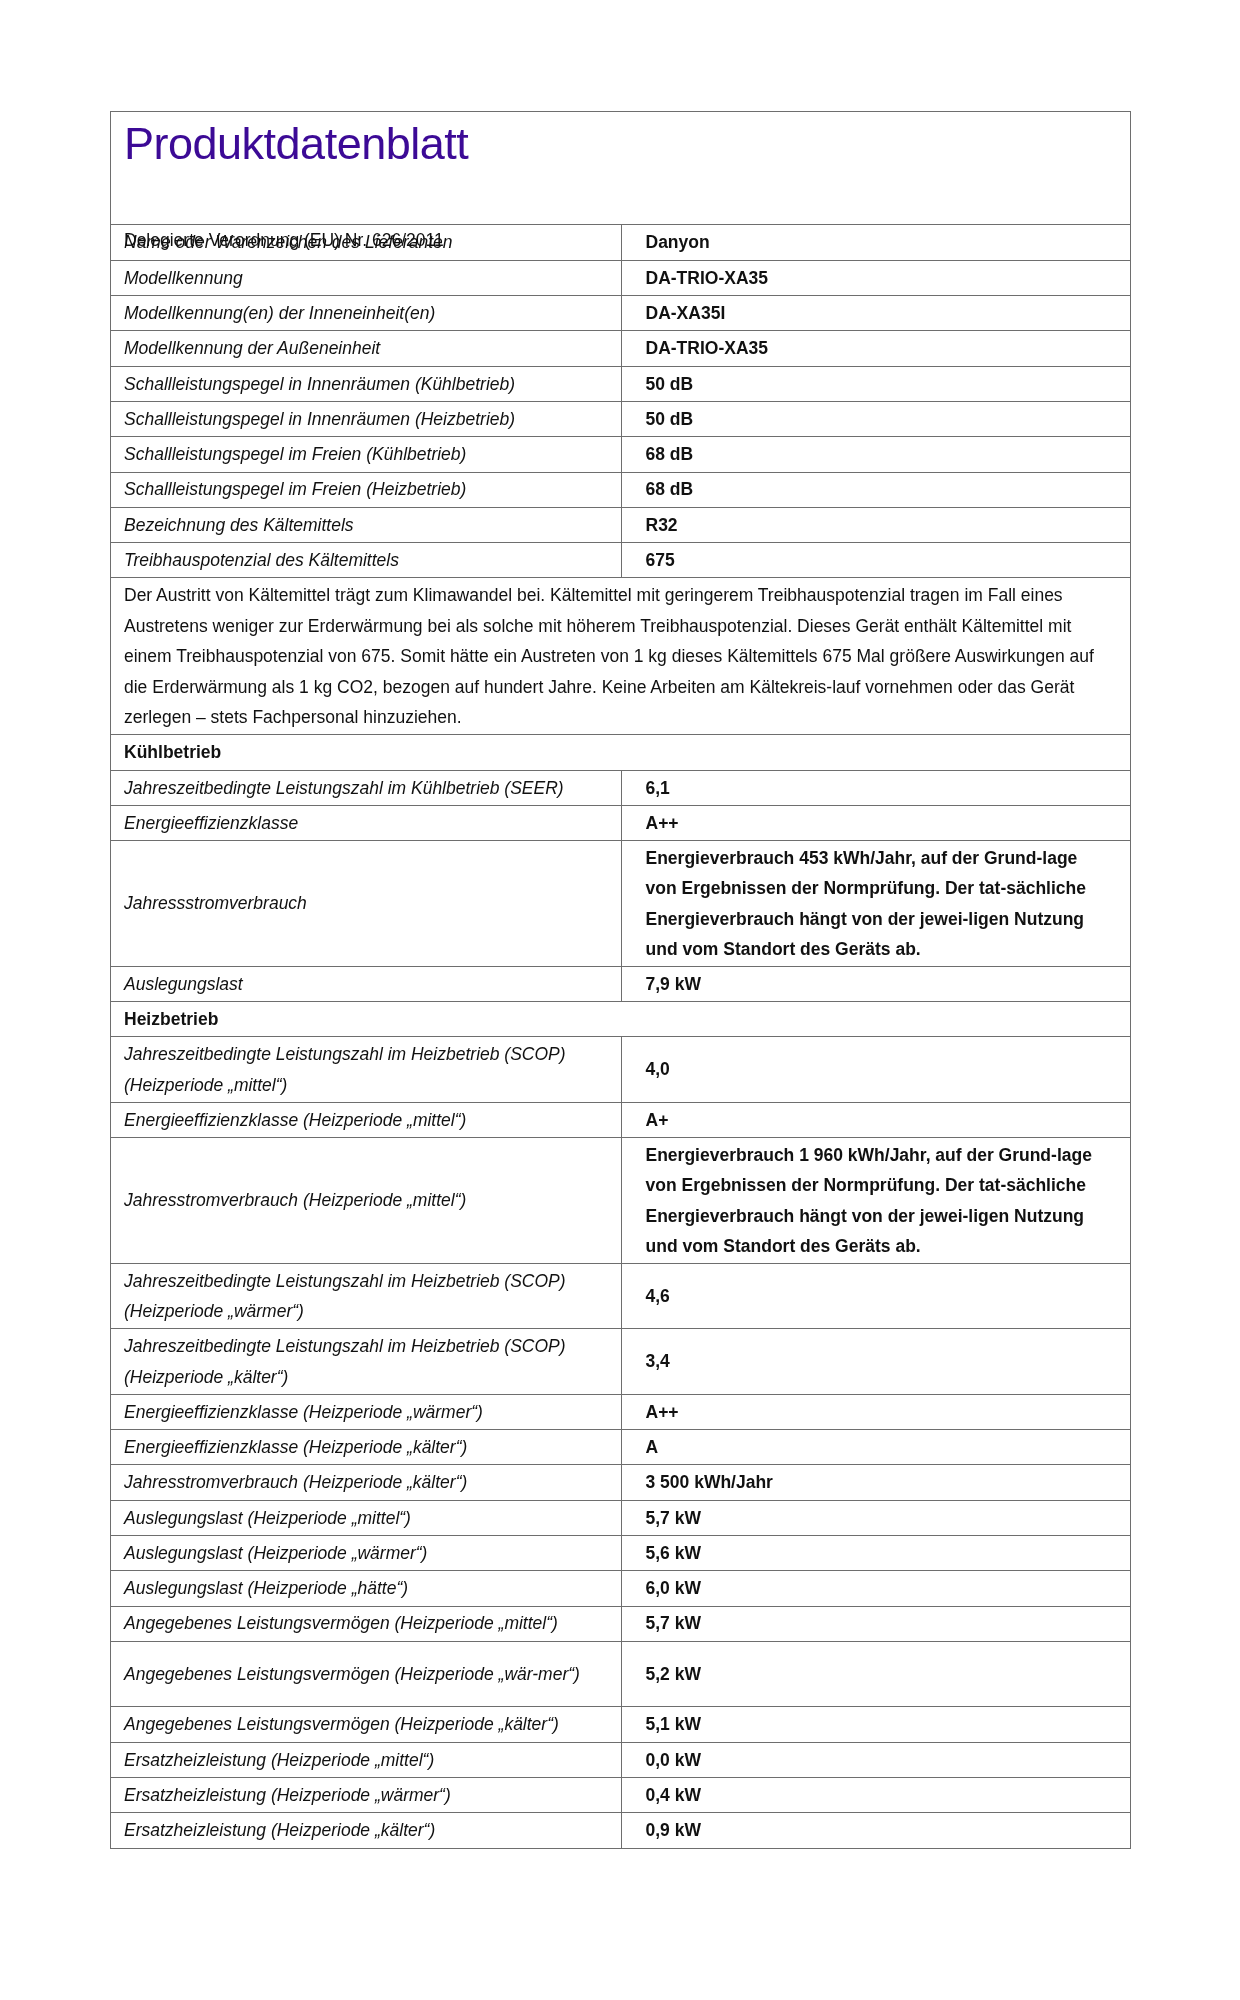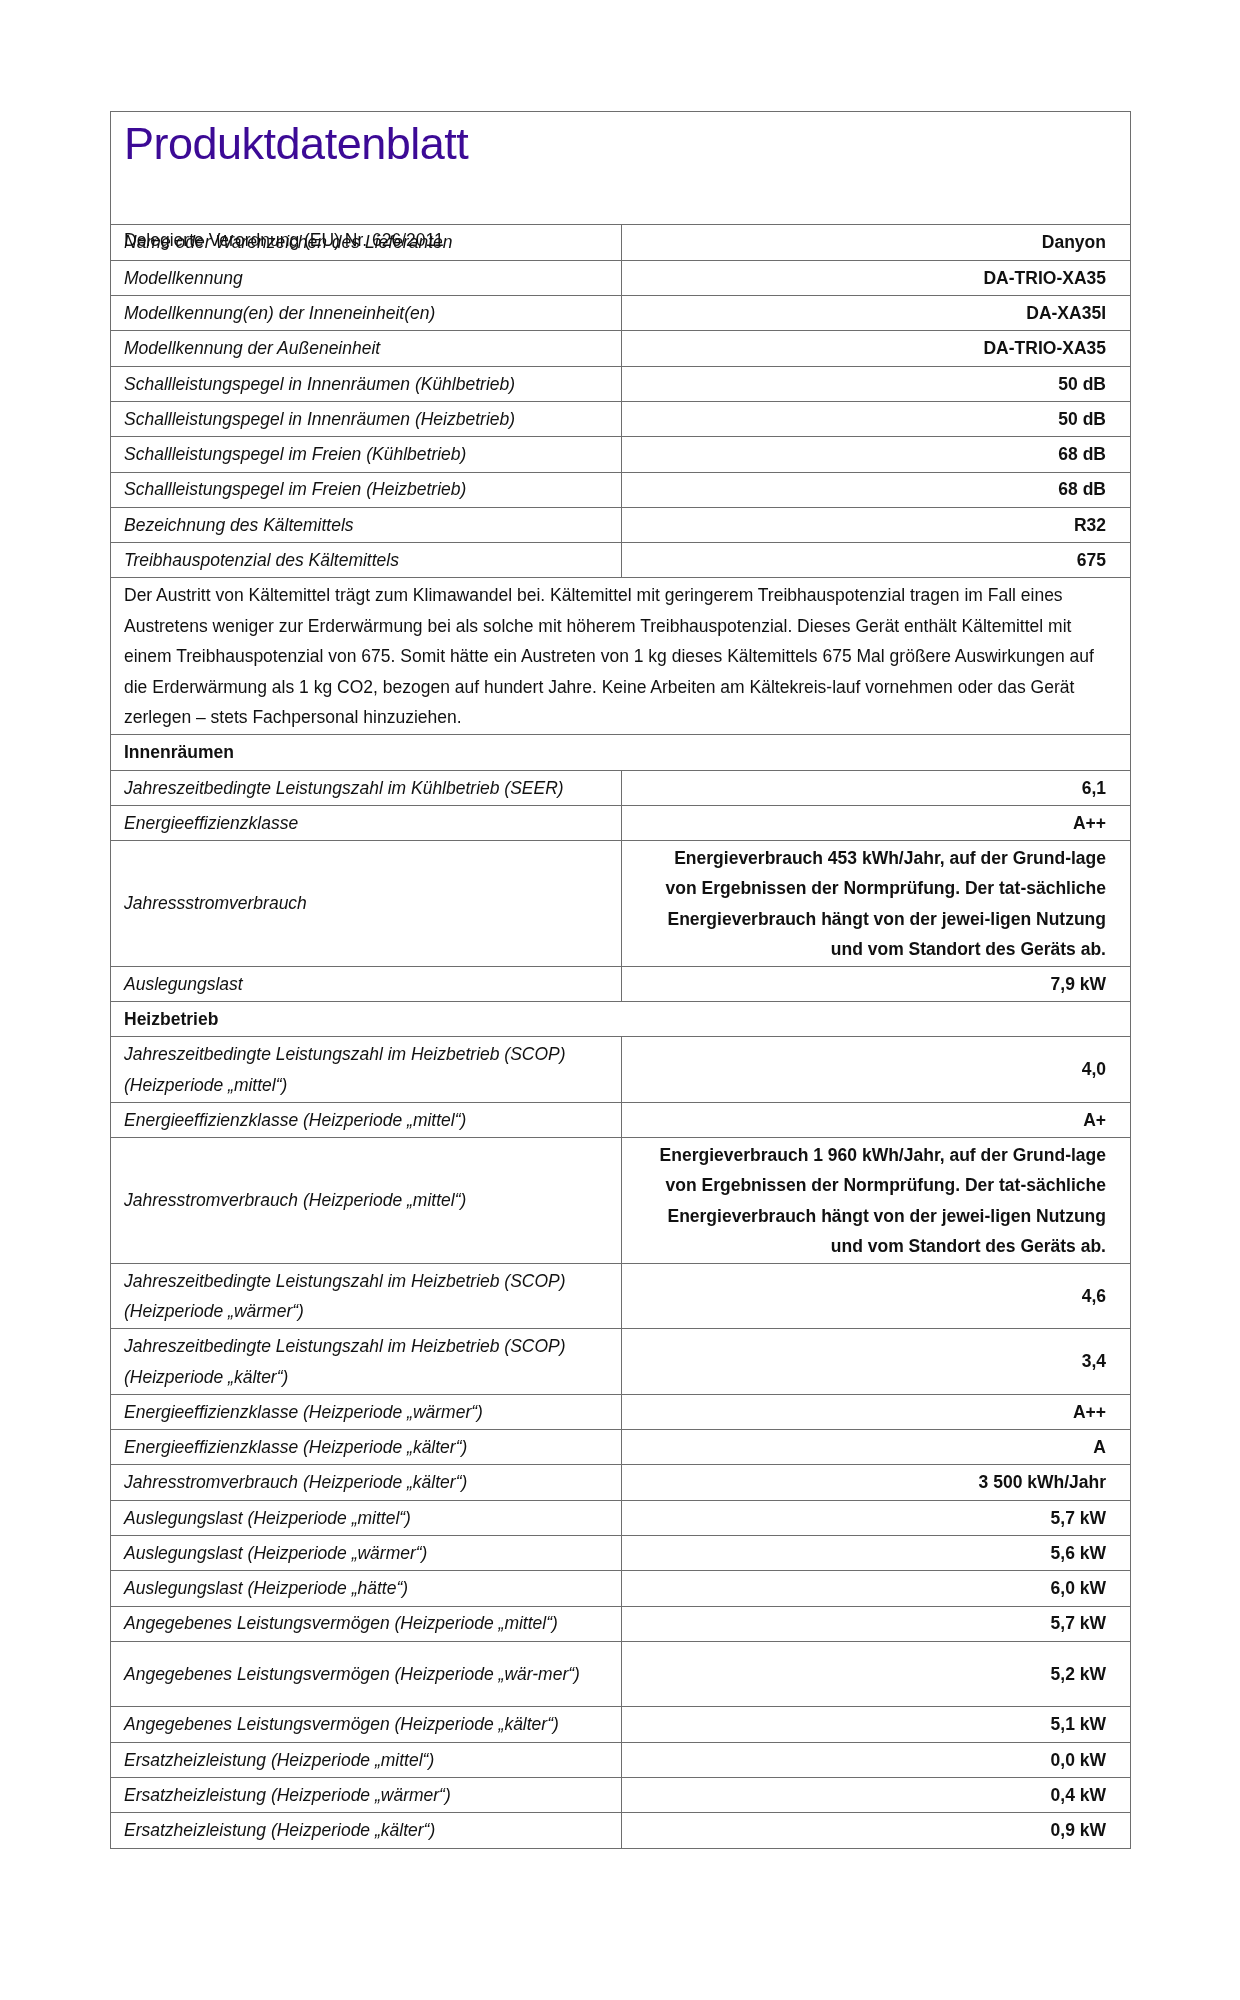--- a/index.html
+++ b/index.html
@@ -5,21 +5,21 @@
   html, body { margin:0; padding:0; background:#ffffff; }
   body { width:1240px; height:2000px; position:relative; font-family:"Liberation Sans", sans-serif; color:#111; }
   .sheet { position:absolute; left:110px; top:111px; width:1021px; border:1.5px solid #6e6e6e; box-sizing:border-box; }
   .head { height:113px; border-bottom:1.5px solid #6e6e6e; box-sizing:border-box; position:relative; }
   .title { position:absolute; left:13px; top:6px; font-size:45px; font-weight:normal; color:#3c0a96; letter-spacing:-0.5px; }
   .subtitle { position:absolute; left:13px; top:76px; font-size:17.5px; color:#111;margin-top:42px; }
   table { border-collapse:collapse; width:100%; table-layout:fixed; }
   td { border-top:1.5px solid #6e6e6e; padding:0 13px; font-size:17.5px; line-height:30.5px; vertical-align:middle; box-sizing:border-box; }
   tr:first-child td { border-top:none; }
   td.lbl { width:510px; border-right:1.5px solid #6e6e6e;font-style:italic; }
-  td.val { text-align:right; font-weight:bold; padding:0 24px; }
+  td.val { text-align:left; font-weight:bold; padding:0 24px; }
   td.full { padding:0 13px; }
   td.section { font-weight:bold; }
   tr.r1 td { height:35.3px; }
   tr.r2 td { height:65.5px; }
   tr.r4 td { height:125.5px; }
   tr.r5 td { height:157px; }
 </style>
 </head>
 <body>
 
@@ -69,21 +69,21 @@
       <tr class="r1">
           <td class="lbl">Treibhauspotenzial des Kältemittels</td>
           <td class="val">675</td>
         </tr>
 
       <tr class="r5">
           <td class="full" colspan="2">Der Austritt von Kältemittel trägt zum Klimawandel bei. Kältemittel mit geringerem Treibhauspotenzial tragen im Fall eines Austretens weniger zur Erderwärmung bei als solche mit höherem Treibhauspotenzial. Dieses Gerät enthält Kältemittel mit einem Treibhauspotenzial von 675. Somit hätte ein Austreten von 1 kg dieses Kältemittels 675 Mal größere Auswirkungen auf die Erderwärmung als 1 kg CO2, bezogen auf hundert Jahre. Keine Arbeiten am Kältekreis-lauf vornehmen oder das Gerät zerlegen – stets Fachpersonal hinzuziehen.</td>
         </tr>
 
       <tr class="r1">
-          <td class="full section" colspan="2">Innenräumen</td>
+          <td class="full section" colspan="2">Kühlbetrieb</td>
         </tr>
       <tr class="r1">
           <td class="lbl">Jahreszeitbedingte Leistungszahl im Kühlbetrieb (SEER)</td>
           <td class="val">6,1</td>
         </tr>
       <tr class="r1">
           <td class="lbl">Energieeffizienzklasse</td>
           <td class="val">A++</td>
         </tr>
       <tr class="r4">

